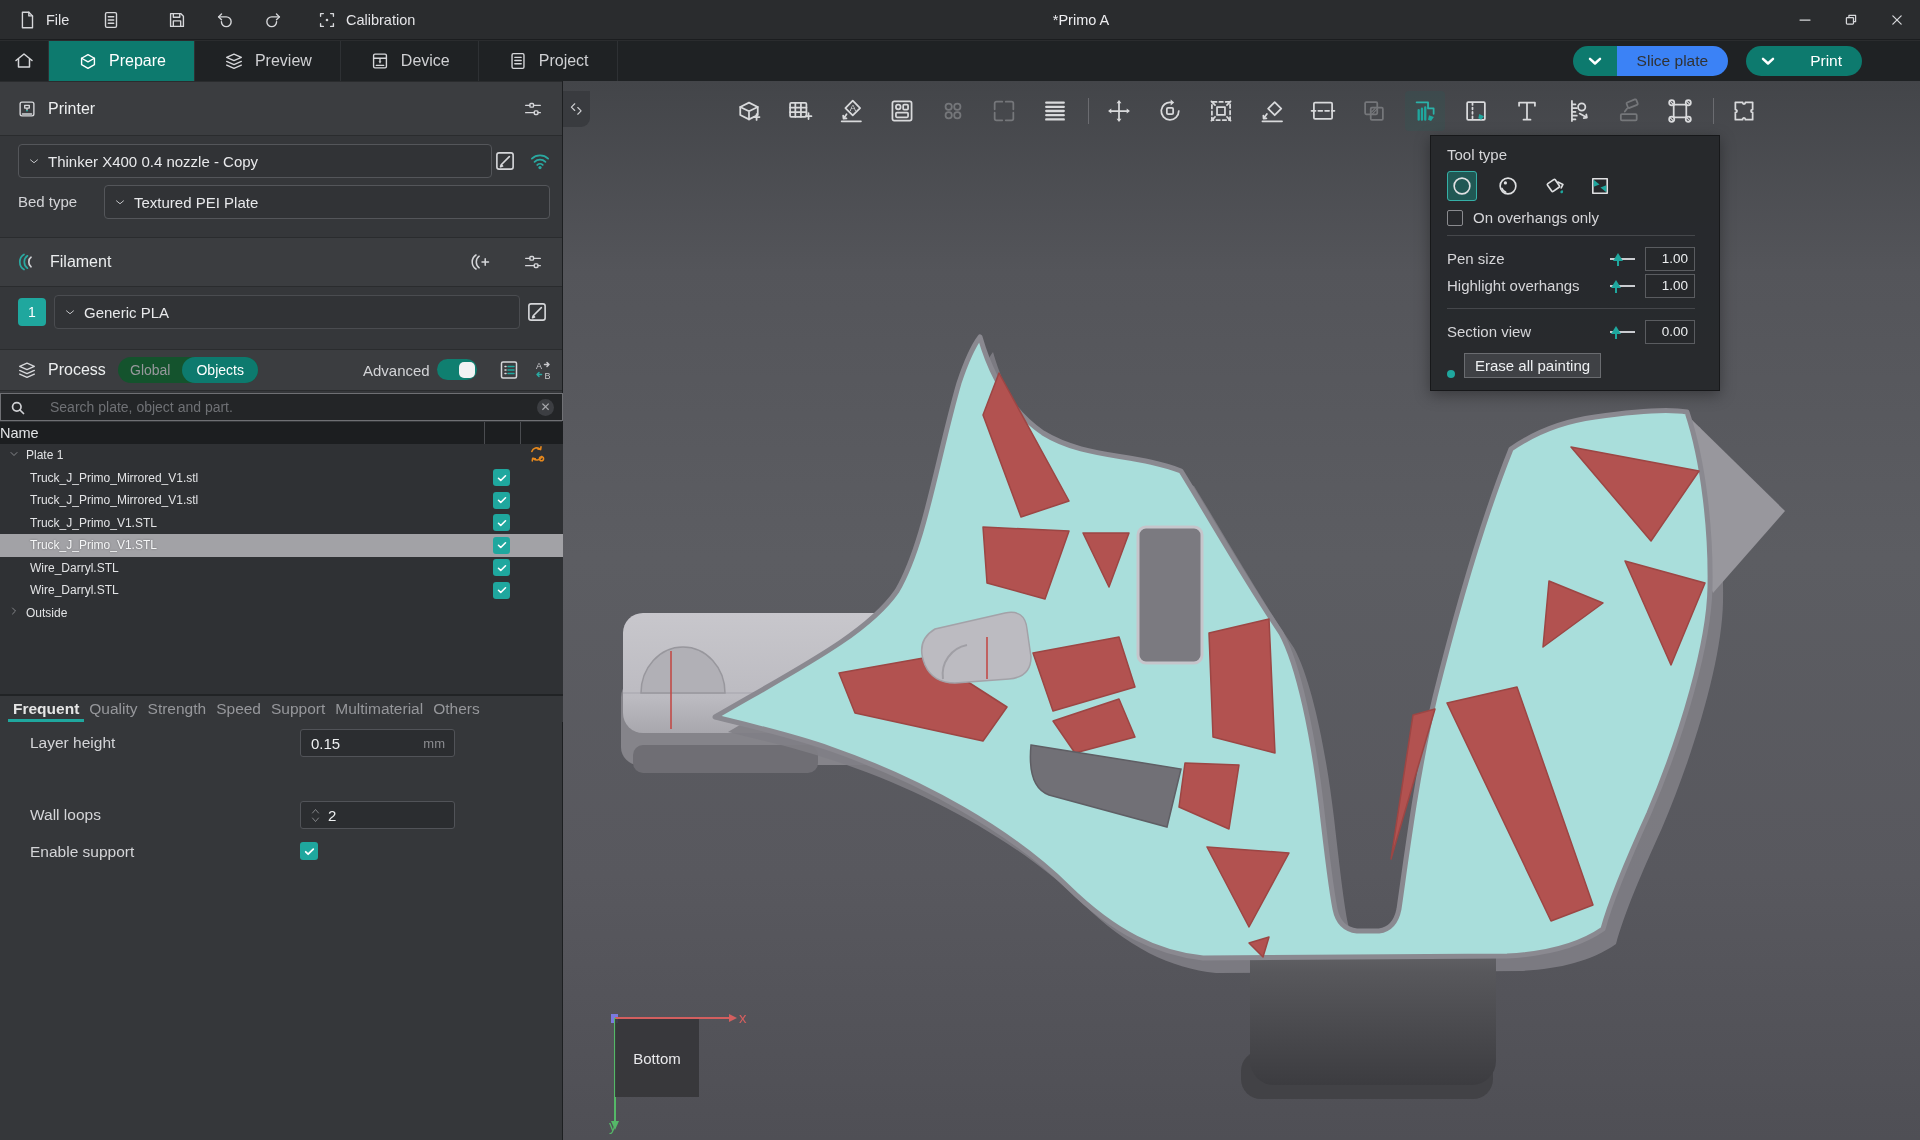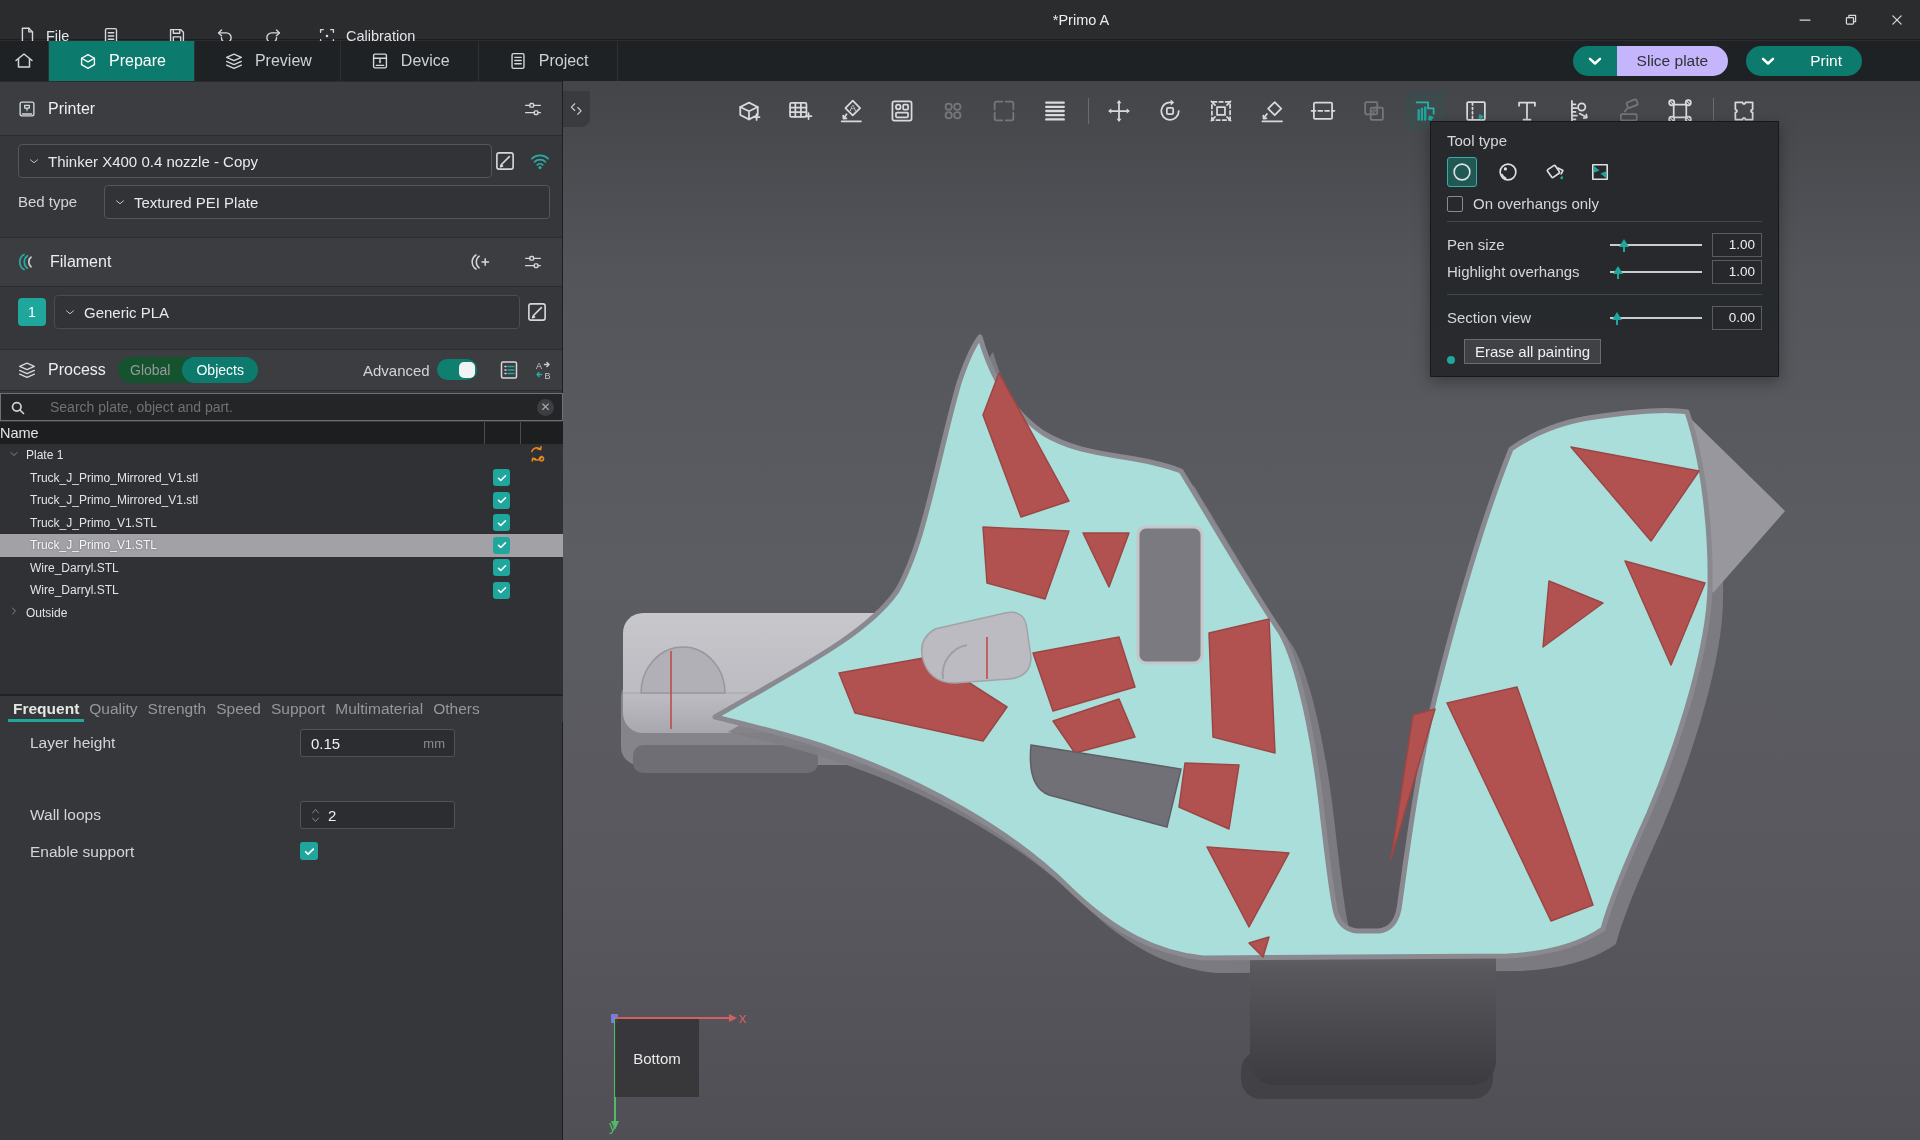--- a/index.html
+++ b/index.html
@@ -7,40 +7,40 @@
               font-family:"Liberation Sans", sans-serif; color:#e6e6e9; }
   svg { display:block; }
   .ic { stroke:#d6d7da; fill:none; stroke-width:1.5; stroke-linecap:round; stroke-linejoin:round; }
   .f  { fill:currentColor; stroke:none; }
   .tealf { fill:#1fa79e; stroke:none; }
   .tealln { stroke:#1fa79e; }
 
   
   #titlebar { position:absolute; left:0; top:0; width:1920px; height:40px; background:#2a2c2e;
               border-bottom:1px solid #1b1d1f; }
-  .tb-item { position:absolute; top:16px; height:40px; display:flex; align-items:center; gap:8px;
+  .tb-item { position:absolute; top:0; height:40px; display:flex; align-items:center; gap:8px;
              color:#e4e4e7; font-size:14.5px; cursor:default; }
   #win-title { position:absolute; left:1081px; top:0; height:40px; transform:translateX(-50%);
                display:flex; align-items:center; font-size:14.5px; color:#ededf0; }
   .winbtn { position:absolute; top:0; width:46px; height:40px; display:flex; align-items:center; justify-content:center; }
 
   
   #tabbar { position:absolute; left:0; top:41px; width:1920px; height:40px; background:#1f2224; display:flex; }
   .home-seg { width:49px; height:40px; display:flex; align-items:center; justify-content:center;
               border-right:1px solid #2e3134; }
   .maintab { height:40px; display:flex; align-items:center; justify-content:center; gap:10px;
              font-size:16px; color:#cfd0d3; padding:0 28px; border-right:1px solid #2e3134; }
   .maintab.active { background:#0d7a6e; color:#ffffff; }
   #tab-actions { position:absolute; right:58px; top:41px; height:40px; display:flex; align-items:center; gap:18px; }
   .btn-seg { display:flex; align-items:center; }
   .chev-seg { width:44px; height:30px; background:#0d7a6e; border-radius:15px 0 0 15px;
               display:flex; align-items:center; justify-content:center; }
   .main-seg { height:30px; padding:0 20px; display:flex; align-items:center; font-size:15.5px;
               border-radius:0 15px 15px 0; }
-  .slice-main { background:#c4b5fd; color:#303234; }
+  .slice-main { background:#3b82f6; color:#303234; }
   .print-main { background:#0d7a6e; color:#ffffff; }
 
   
   #left-panel { position:absolute; left:0; top:81px; width:563px; bottom:0; background:#35373a;
                 border-right:1px solid #1d1f21; }
   .sec-head { position:absolute; left:0; width:100%; background:#3b3d40; display:flex; align-items:center;
               border-bottom:1px solid #2a2c2e; border-top:1px solid #2a2c2e; }
   .sec-title { font-size:16px; color:#eceeef; margin-left:10px; }
   .combo { position:absolute; background:#313336; border:1px solid #54565a; border-radius:4px;
            display:flex; align-items:center; font-size:15px; color:#e8e9eb; padding:0 8px; gap:7px; }
@@ -100,22 +100,22 @@
   #collapse-handle { position:absolute; left:0; top:10px; width:27px; height:36px; background:#393b3f;
                      border-radius:0 0 9px 0; display:flex; align-items:center; justify-content:center; }
   #vp-toolbar { position:absolute; left:166px; top:10px; display:flex; align-items:center; }
   .tool { width:40px; height:40px; margin-right:11px; border-radius:4px; display:flex; align-items:center;
           justify-content:center; color:#d9dadc; }
   .tool.disabled { opacity:.32; }
   .tool.active { color:#2bb3aa; background:rgba(20,110,100,.12); }
   .vsep { width:1px; height:26px; background:#8a8b8f; opacity:.55; margin:0 10px 0 2px; }
 
   
-  #paint-panel { position:absolute; left:867px; top:40px; width:349px; background:rgba(38,40,43,.97);
-                 border:1px solid #17181a; box-shadow:0 4px 14px rgba(0,0,0,.35); padding:10px 16px 12px 16px;
+  #paint-panel { position:absolute; left:867px; top:54px; width:290px; background:rgba(38,40,43,.97);
+                 border:1px solid #17181a; box-shadow:0 4px 14px rgba(0,0,0,.35); padding:10px 24px 12px 16px;
                  font-size:15px; color:#d6d6d9; }
   .pp-row { display:flex; align-items:center; }
   .pp-tools { display:flex; gap:16px; margin:8px 0 8px 0; }
   .pp-tool { width:30px; height:30px; display:flex; align-items:center; justify-content:center;
              border-radius:3px; color:#dfe0e2; }
   .pp-tool.selected { background:rgba(26,135,124,.5); border:1px solid #35b0a7; }
   .pp-check { width:16px; height:16px; border:1px solid #8a8b8f; border-radius:2px; background:transparent; margin-right:10px; }
   .pp-div { height:1px; background:#45474b; margin:9px 0; }
   .slider-row { display:flex; align-items:center; height:27px; }
   .slider-label { width:163px; }

